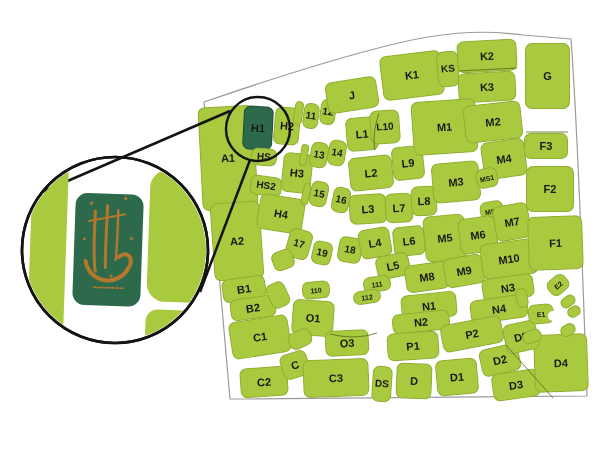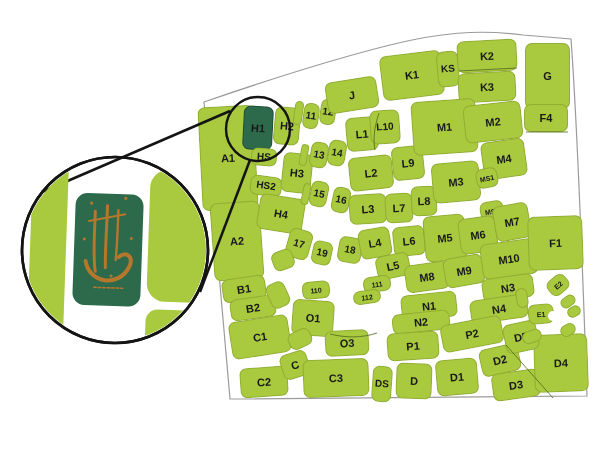--- a/index.html
+++ b/index.html
@@ -177,22 +177,25 @@
       </div>
       <div class="parcel" style="left: 405px; top: 263px; width: 44px; height: 28px; transform: rotate(-8deg);">
         <span class="lbl" style="font-size: 11px;">M8</span>
       </div>
       <div class="parcel" style="left: 444px; top: 256px; width: 40px; height: 30px; transform: rotate(-10deg);">
         <span class="lbl" style="font-size: 11px;">M9</span>
       </div>
       <div class="parcel" style="left: 481px; top: 241px; width: 56px; height: 36px; transform: rotate(-8deg);">
         <span class="lbl" style="font-size: 11px;">M10</span>
       </div>
-      <div class="parcel" style="left: 524px; top: 104px; width: 44px; height: 28px; transform: rotate(0deg);">
-        <span class="lbl" style="font-size: 11px;">F4</span>
+      <div class="parcel" style="left: 524px; top: 133px; width: 44px; height: 26px; transform: rotate(0deg);">
+        <span class="lbl" style="font-size: 11px;">F3</span>
+      </div>
+      <div class="parcel" style="left: 526px; top: 166px; width: 48px; height: 46px; transform: rotate(0deg);">
+        <span class="lbl" style="font-size: 11px;">F2</span>
       </div>
       <div class="parcel" style="left: 528px; top: 216px; width: 55px; height: 54px; transform: rotate(-2deg);">
         <span class="lbl" style="font-size: 11px;">F1</span>
       </div>
       <div class="parcel" style="left: 482px; top: 276px; width: 52px; height: 24px; transform: rotate(-8deg);">
         <span class="lbl" style="font-size: 11px;">N3</span>
       </div>
       <div class="parcel" style="left: 470px; top: 297px; width: 58px; height: 24px; transform: rotate(-8deg);">
         <span class="lbl" style="font-size: 11px;">N4</span>
       </div>

